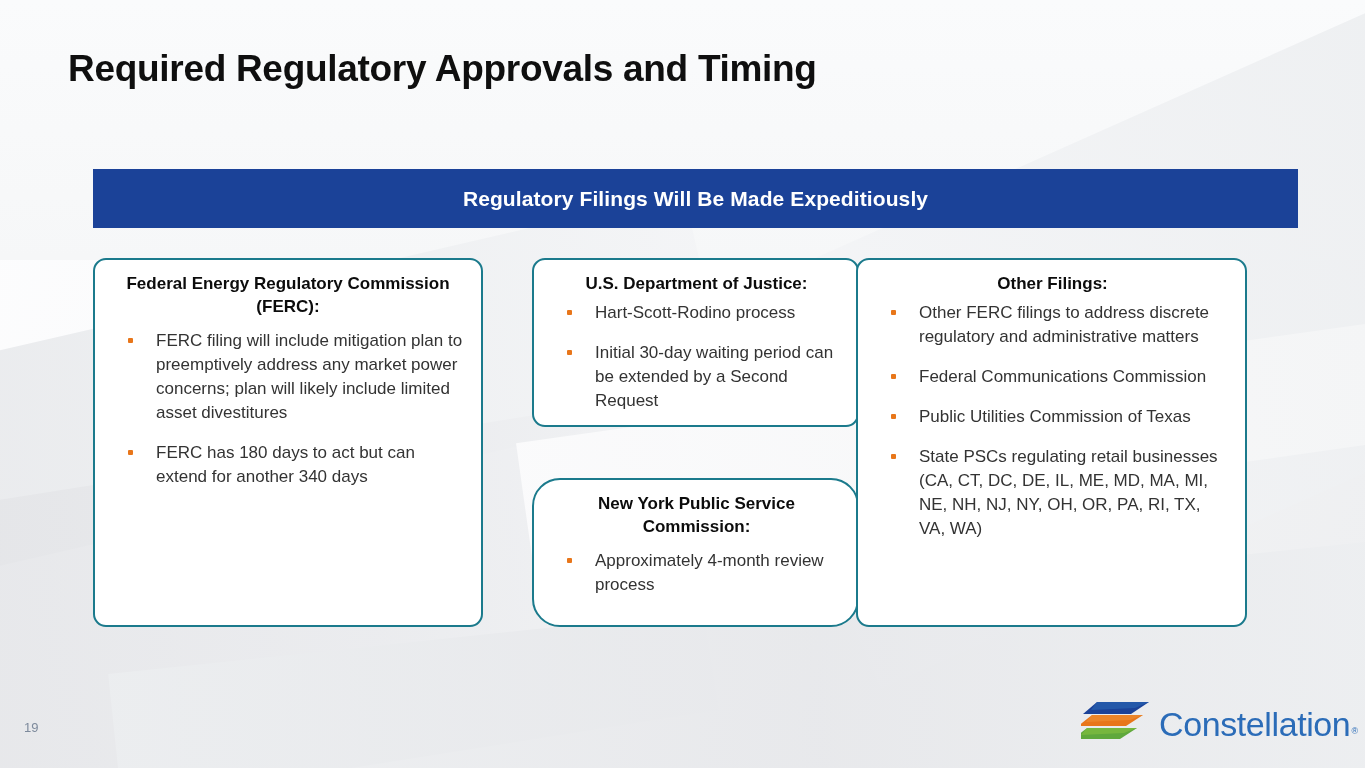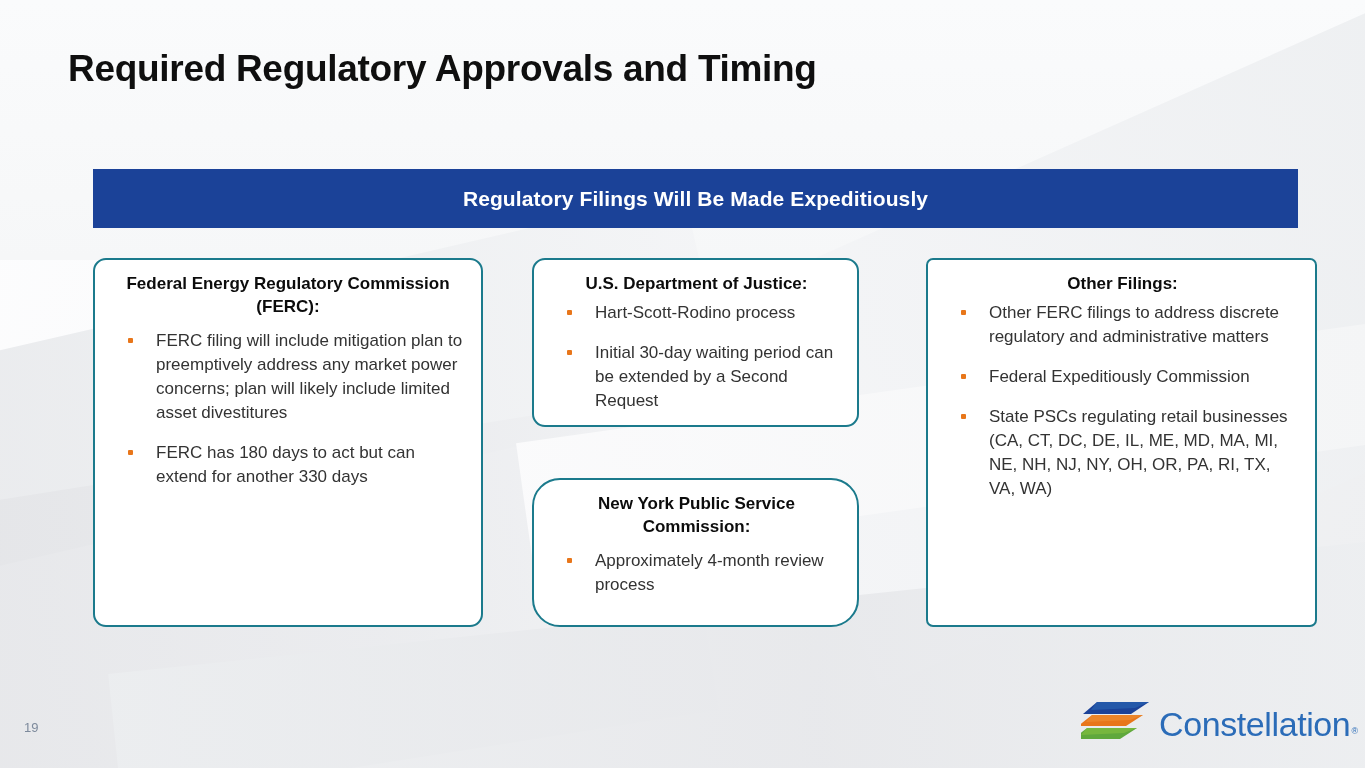--- a/index.html
+++ b/index.html
@@ -101,21 +101,21 @@
   .card {
     position: absolute;
     background: #ffffff;
     border: 2px solid #1B7A8C;
     border-radius: 13px;
     box-sizing: border-box;
   }
   .card-ferc   { left: 93px;  top: 258px; width: 390px; height: 369px; }
   .card-doj    { left: 532px; top: 258px; width: 327px; height: 169px; }
   .card-nypsc  { left: 532px; top: 478px; width: 327px; height: 149px; border-radius: 28px; }
-  .card-other  { left: 926px; top: 258px; width: 391px; height: 369px; border-radius: 7px; }
+  .card-other  { left: 856px; top: 258px; width: 391px; height: 369px; }
 
   .card-head {
     text-align: center;
     font-size: 17px;
     font-weight: bold;
     color: #0c0c0c;
     line-height: 1.38;
     padding: 12px 16px 0 18px;
   }
   .card-head.wide { padding-left: 26px; padding-right: 26px; }
@@ -197,21 +197,21 @@
   <div class="title">Required Regulatory Approvals and Timing</div>
 
   <div class="banner">
     <div class="banner-text">Regulatory Filings Will Be Made Expeditiously</div>
   </div>
 
   <div class="card card-ferc">
     <div class="card-head wide">Federal Energy Regulatory Commission (FERC):</div>
     <ul class="bullets">
       <li class="bullet">FERC filing will include mitigation plan to preemptively address any market power concerns; plan will likely include limited asset divestitures</li>
-      <li class="bullet">FERC has 180 days to act but can extend for another 330 days</li>
+      <li class="bullet">FERC has 180 days to act but can extend for another 340 days</li>
     </ul>
   </div>
 
   <div class="card card-doj">
     <div class="card-head">U.S. Department of Justice:</div>
     <ul class="bullets tight">
       <li class="bullet">Hart-Scott-Rodino process</li>
       <li class="bullet">Initial 30-day waiting period can be extended by a Second Request</li>
     </ul>
   </div>
@@ -220,21 +220,22 @@
     <div class="card-head">New York Public Service Commission:</div>
     <ul class="bullets">
       <li class="bullet">Approximately 4-month review process</li>
     </ul>
   </div>
 
   <div class="card card-other">
     <div class="card-head">Other Filings:</div>
     <ul class="bullets tight">
       <li class="bullet">Other FERC filings to address discrete regulatory and administrative matters</li>
-      <li class="bullet">Federal Expeditiously Commission</li>
+      <li class="bullet">Federal Communications Commission</li>
+      <li class="bullet">Public Utilities Commission of Texas</li>
       <li class="bullet">State PSCs regulating retail businesses (CA, CT, DC, DE, IL, ME, MD, MA, MI, NE, NH, NJ, NY, OH, OR, PA, RI, TX, VA, WA)</li>
     </ul>
   </div>
 
   <div class="page-num">19</div>
 
   <div class="logo">
     <svg class="logo-mark" viewBox="0 0 72 44">
       <path d="M16 3 L68 3 L50 15 L2 15 Z" fill="#1B4298"></path>
       <path d="M16 3 L68 3 L54 9 L10 11 Z" fill="#2B6CB8" opacity="0.55"></path>

